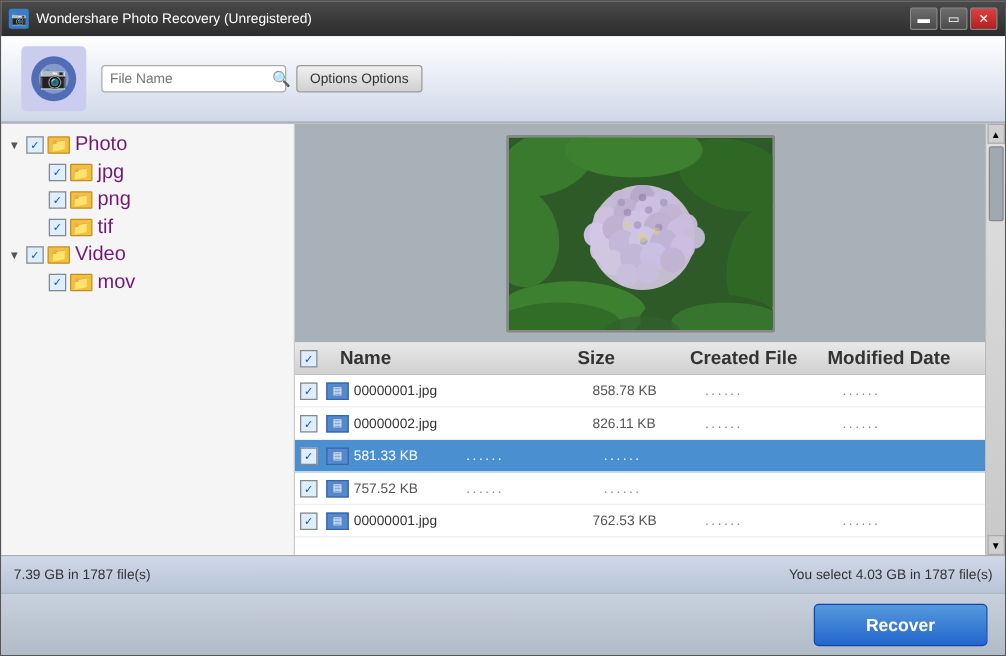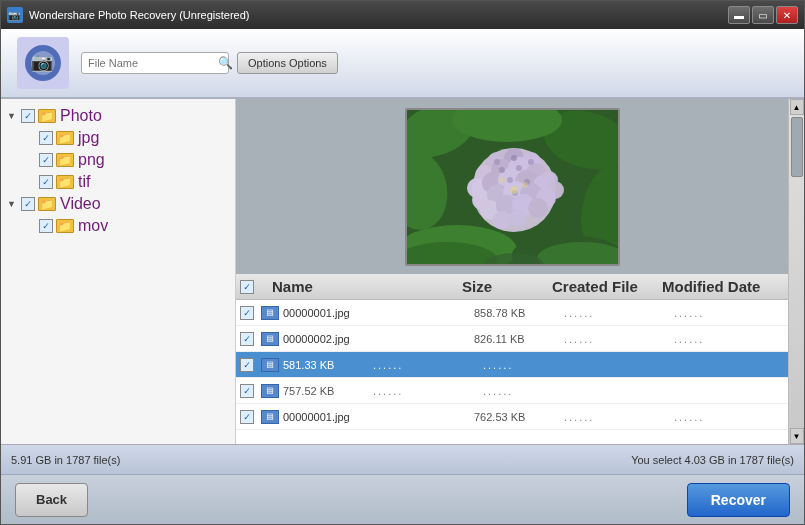--- a/index.html
+++ b/index.html
@@ -349,21 +349,21 @@
     }
     .save-scan-btn {
       background: linear-gradient(to bottom, #e8e8e8, #c8c8c8);
       color: #333;
     }
     .recover-btn {
       margin-left: auto;
       background: linear-gradient(to bottom, #5599dd, #2266cc);
       color: white;
       border: 1px solid #1144aa;
-      padding: 0 23px;
+      padding: 0 41px;
       font-size: 14px;
     }
   </style>
 </head>
 <body>
 
 <div class="window">
 
   <div class="titlebar">
     <div class="titlebar-icon">📷</div>
@@ -572,21 +572,20 @@
 
     <div class="scrollbar-area">
       <div class="scrollbar-arrow">▲</div>
       <div class="scrollbar-thumb"></div>
       <div style="flex:1"></div>
       <div class="scrollbar-arrow">▼</div>
     </div>
   </div>
 
   <div class="bottom-bar">
-    <span>5.91 GB in 1787 file(s)</span>
+    <span>7.39 GB in 1787 file(s)</span>
     <span class="bottom-bar-right">You select 4.03 GB in 1787 file(s)</span>
   </div>
 
   <div class="footer">
-    <button class="footer-btn back-btn">Back</button>
     <button class="footer-btn recover-btn">Recover</button>
   </div>
 </div>
 
 </body></html>

